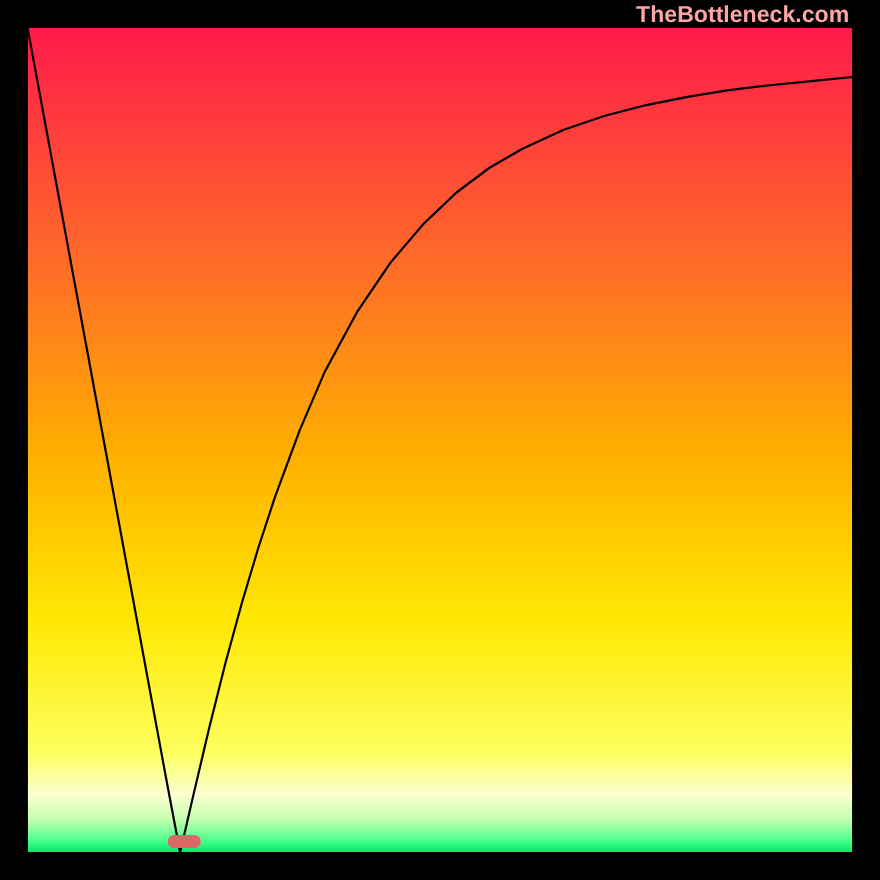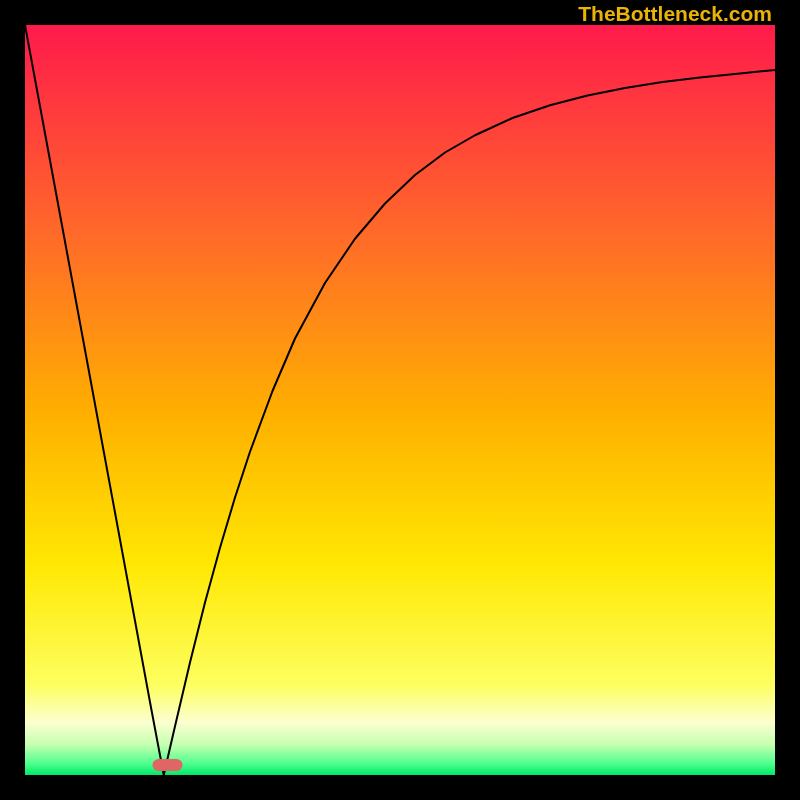--- a/index.html
+++ b/index.html
@@ -28,21 +28,21 @@
     left: 25px;
     top: 25px;
     width: 750px;
     height: 750px;
     overflow: hidden;
   }
   #watermark {
     position: absolute;
     top: 2px;
     right: 28px;
-    color: #eab308;
+    color: #fca5a5;
     font-size: 21px;
     font-weight: 600;
     letter-spacing: 0px;
     pointer-events: none;
   }
   svg { display: block; }
 </style>
 </head>
 <body>
 

